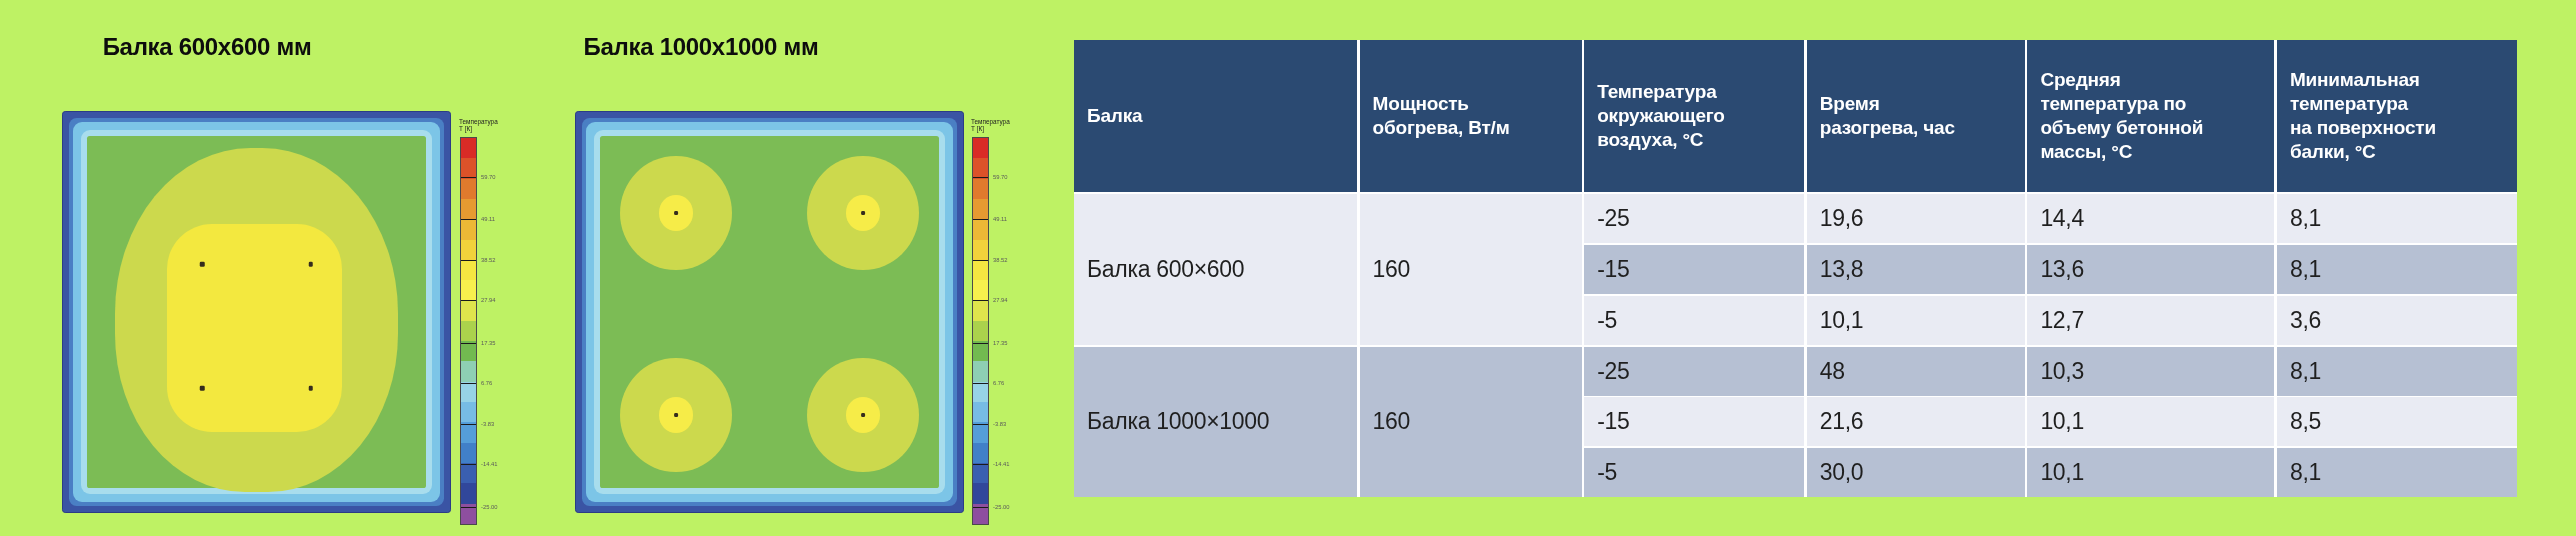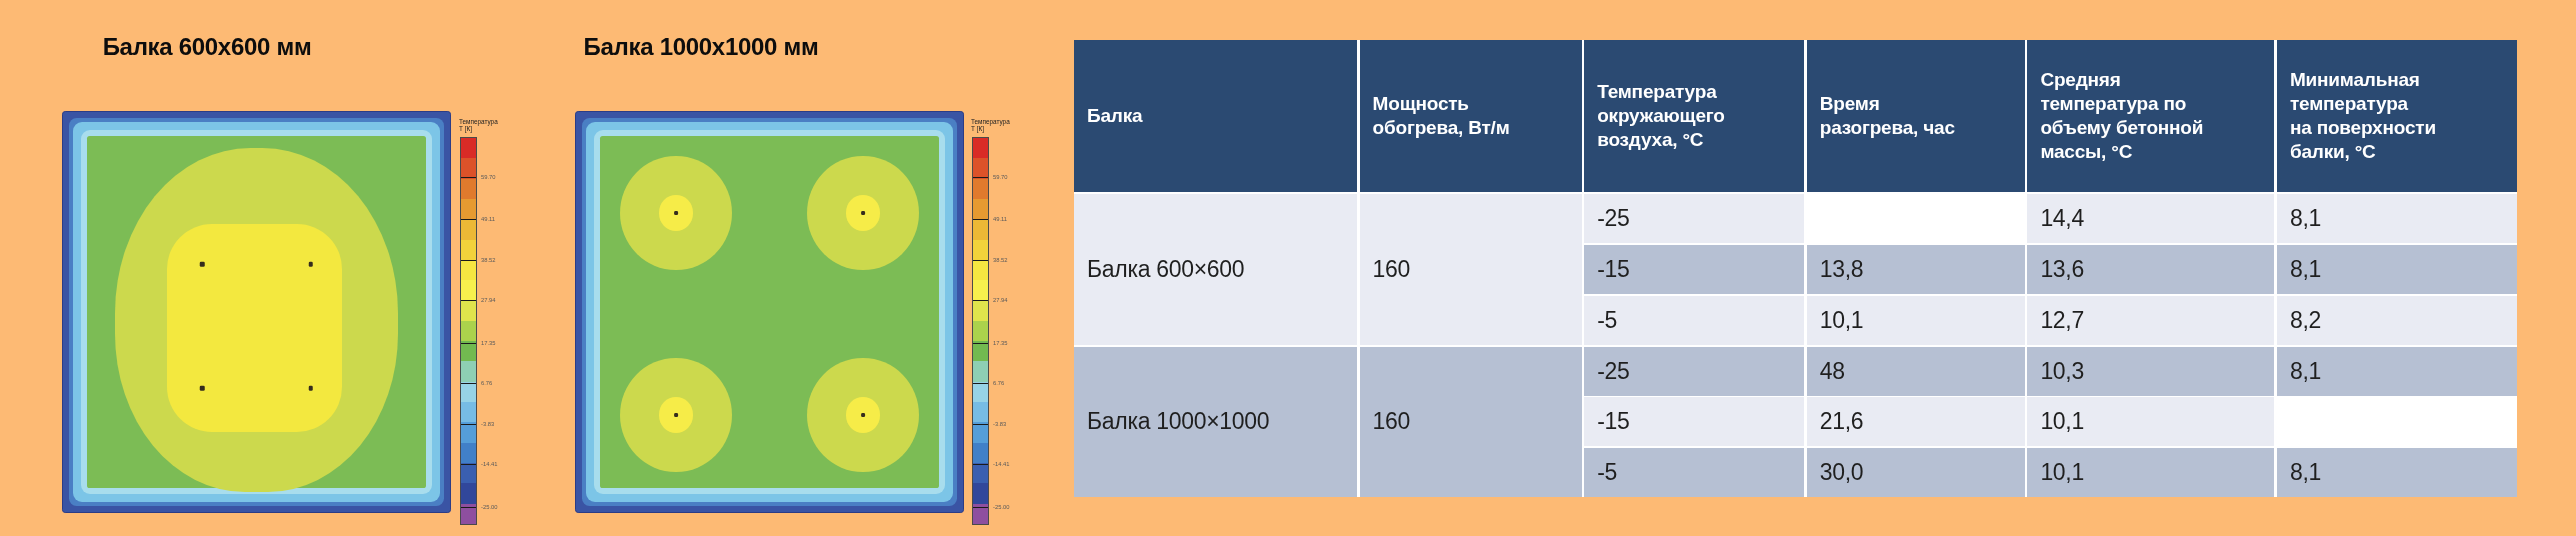--- a/index.html
+++ b/index.html
@@ -1,21 +1,21 @@
 <!DOCTYPE html>
 <html style="--header-bg: #2b4a72; --row-light: #e9ebf3; --row-dark: #b6c0d3;font-size:10.3px"><head>
 <meta charset="utf-8">
 <style>
   :root{
     --header-bg:#2b4a72;
     --row-light:#e9ebf3;
     --row-dark:#b6c0d3;
   }
   html,body{margin:0;padding:0;background:#fff;}
-  .canvas{position:relative;width:2576px;height:537px;background:#fdba74;
+  .canvas{position:relative;width:2576px;height:537px;background:#bef264;
           font-family:"Liberation Sans",sans-serif;overflow:hidden;}
 
   
   .fig-title{position:absolute;top:33px;font-size:24px;font-weight:bold;color:#0d0d0d;
              text-align:center;letter-spacing:-0.3px;}
   .fig-title.t1{left:45px;width:324px;}
   .fig-title.t2{left:536px;width:330px;}
 
   
   .plot{position:absolute;top:111px;width:387px;height:400px;background:#3a54a4;
@@ -211,44 +211,46 @@
 массы, °С</div>
     <div class="th" style="grid-area:1/6">Минимальная
 температура
 на поверхности
 балки, °С</div>
 
     <div class="td light" style="grid-column:1;grid-row:2/span 3">Балка 600×600</div>
     <div class="td light" style="grid-column:2;grid-row:2/span 3">160</div>
 
     <div class="td light" style="grid-area:2/3">-25</div>
+    <div class="td light" style="grid-area:2/4">19,6</div>
     <div class="td light" style="grid-area:2/5">14,4</div>
     <div class="td light" style="grid-area:2/6">8,1</div>
 
     <div class="td dark" style="grid-area:3/3">-15</div>
     <div class="td dark" style="grid-area:3/4">13,8</div>
     <div class="td dark" style="grid-area:3/5">13,6</div>
     <div class="td dark" style="grid-area:3/6">8,1</div>
 
     <div class="td light" style="grid-area:4/3">-5</div>
     <div class="td light" style="grid-area:4/4">10,1</div>
     <div class="td light" style="grid-area:4/5">12,7</div>
-    <div class="td light" style="grid-area:4/6">8,2</div>
+    <div class="td light" style="grid-area:4/6">3,6</div>
 
     <div class="td dark" style="grid-column:1;grid-row:5/span 3">Балка 1000×1000</div>
     <div class="td dark" style="grid-column:2;grid-row:5/span 3">160</div>
 
     <div class="td dark" style="grid-area:5/3">-25</div>
     <div class="td dark" style="grid-area:5/4">48</div>
     <div class="td dark" style="grid-area:5/5">10,3</div>
     <div class="td dark" style="grid-area:5/6">8,1</div>
 
     <div class="td light" style="grid-area:6/3">-15</div>
     <div class="td light" style="grid-area:6/4">21,6</div>
     <div class="td light" style="grid-area:6/5">10,1</div>
+    <div class="td light" style="grid-area:6/6">8,5</div>
 
     <div class="td dark" style="grid-area:7/3">-5</div>
     <div class="td dark" style="grid-area:7/4">30,0</div>
     <div class="td dark" style="grid-area:7/5">10,1</div>
     <div class="td dark" style="grid-area:7/6">8,1</div>
   </div>
 
 </div>
 
 

